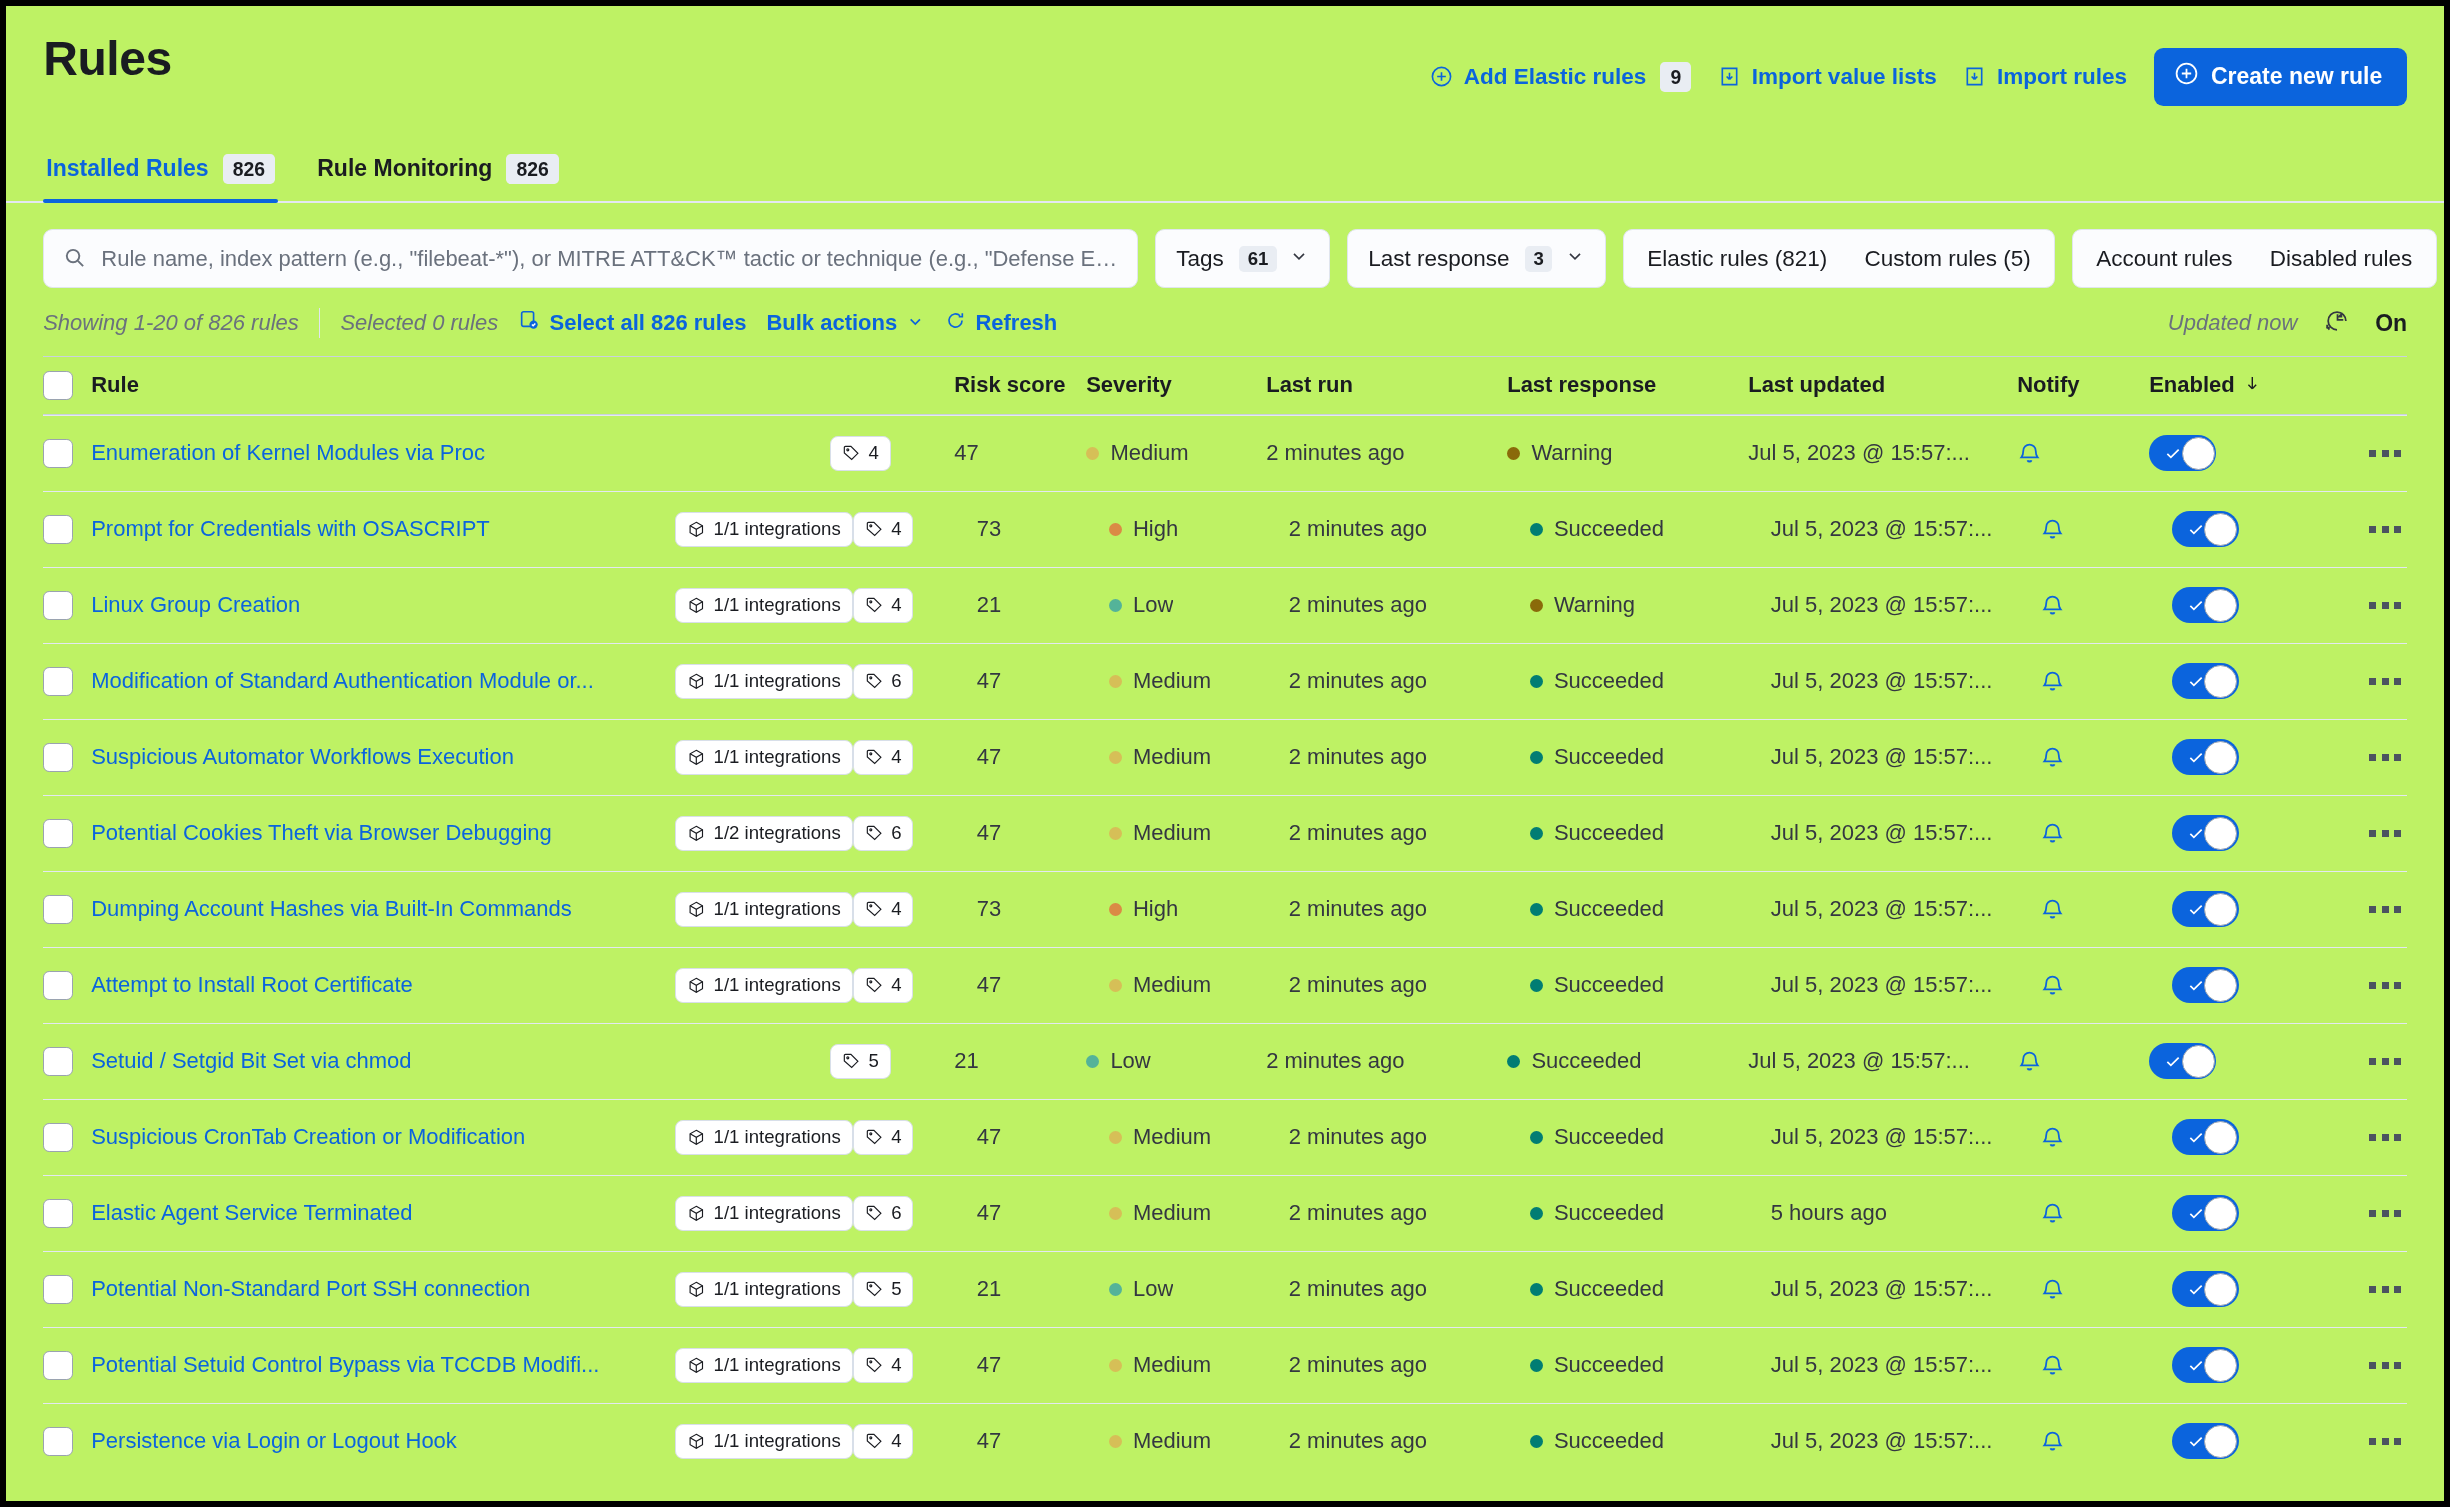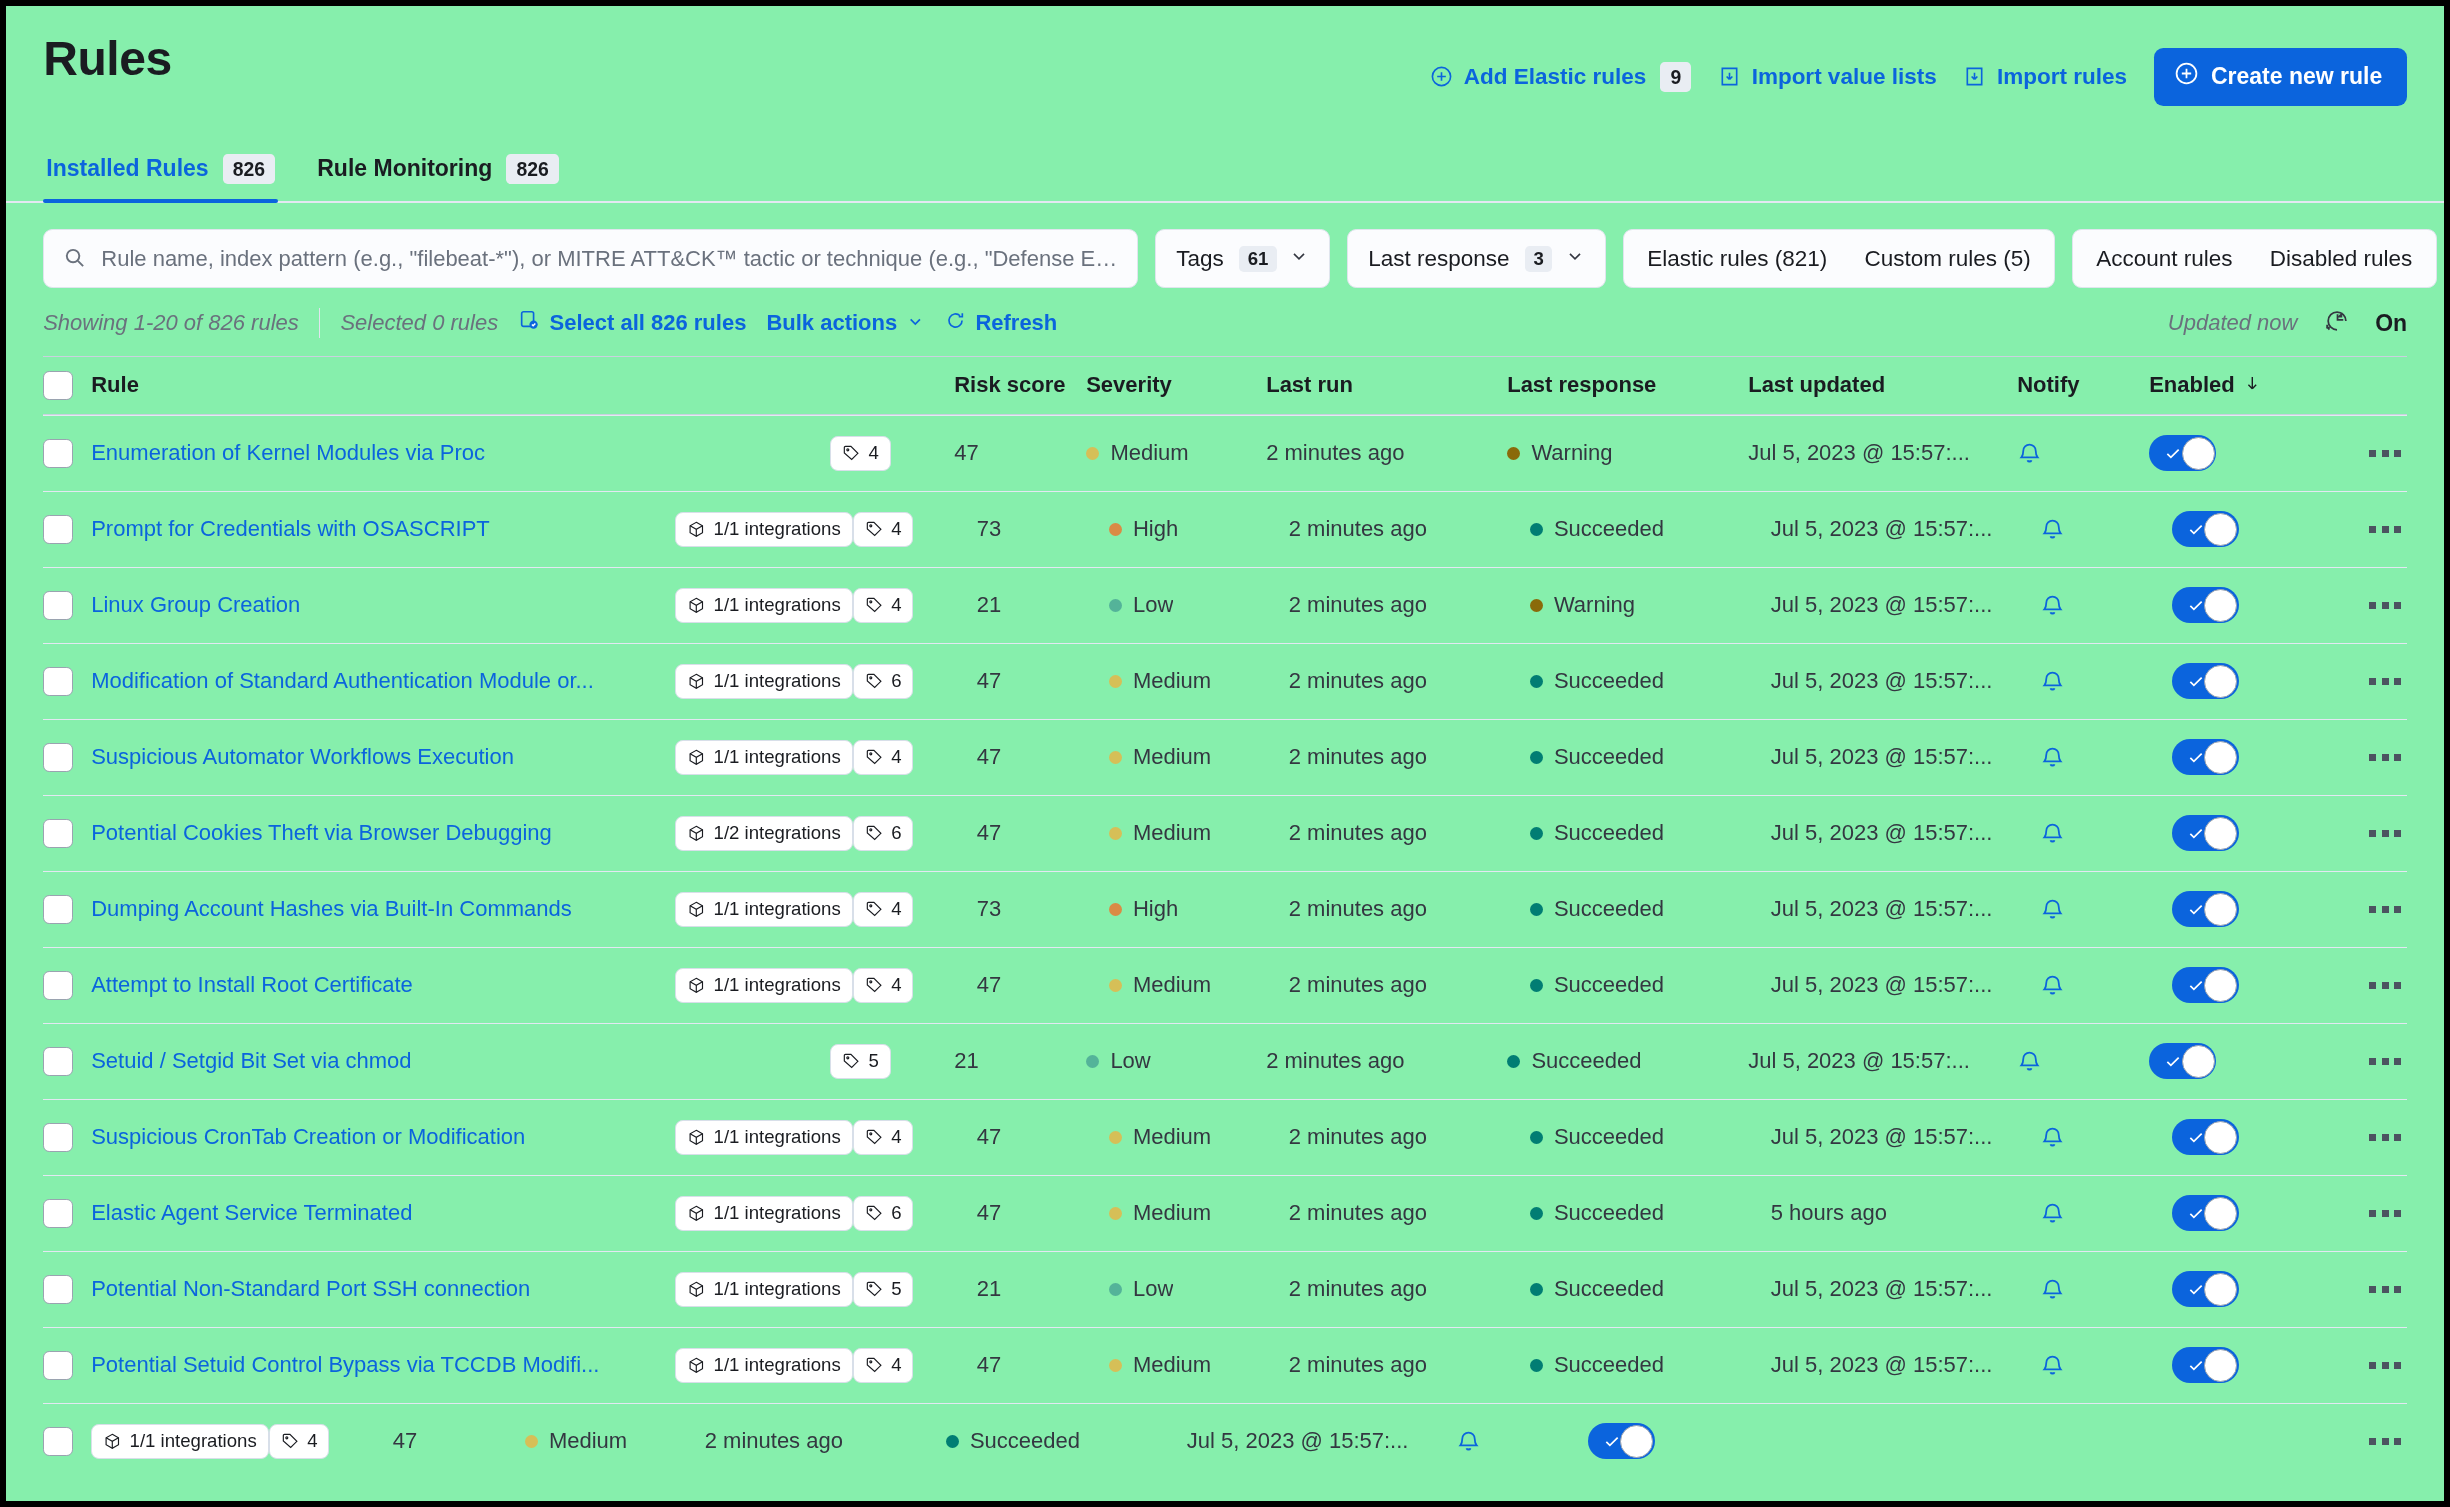--- a/index.html
+++ b/index.html
@@ -4,21 +4,21 @@
 <style>
   * { box-sizing: border-box; margin: 0; padding: 0; }
   html, body {
     width: 2450px; height: 1507px;
     background: #000;
     font-family: "Liberation Sans", sans-serif;
   }
   .screen {
     position: absolute; left: 6.2px; top: 6.2px;
     width: 2438px; height: 1495px;
-    background: #86efac;
+    background: #bef264;
     overflow: hidden;
   }
   
   .page-header {
     display: flex; align-items: flex-start; justify-content: space-between;
     padding: 28px 37px 0 37px;
   }
   .page-title {
     font-size: 48px; font-weight: 700; color: #1a1c21;
     letter-spacing: -0.4px; line-height: 1.05;
@@ -1112,20 +1112,23 @@
               <i></i>
               <i></i>
               <i></i>
             </button>
           </div>
         </div>
         <div class="trow">
           <div class="c-check">
             <span class="chk"></span>
           </div>
+          <div class="c-rule">
+            <a class="rule-link">Persistence via Login or Logout Hook</a>
+          </div>
           <div class="c-integ">
             <span class="badge-outline">
               <svg width="18.6" height="18.6" viewBox="0 0 24 24" fill="none" stroke="#1a1c21" stroke-width="1.5">
                 <path d="M12 3l8 4.5v9L12 21l-8-4.5v-9z"></path>
                 <path d="M4 7.5l8 4.5 8-4.5M12 12v9"></path>
               </svg>
               <span>1/1 integrations</span>
             </span>
           </div>
           <div class="c-tags">

